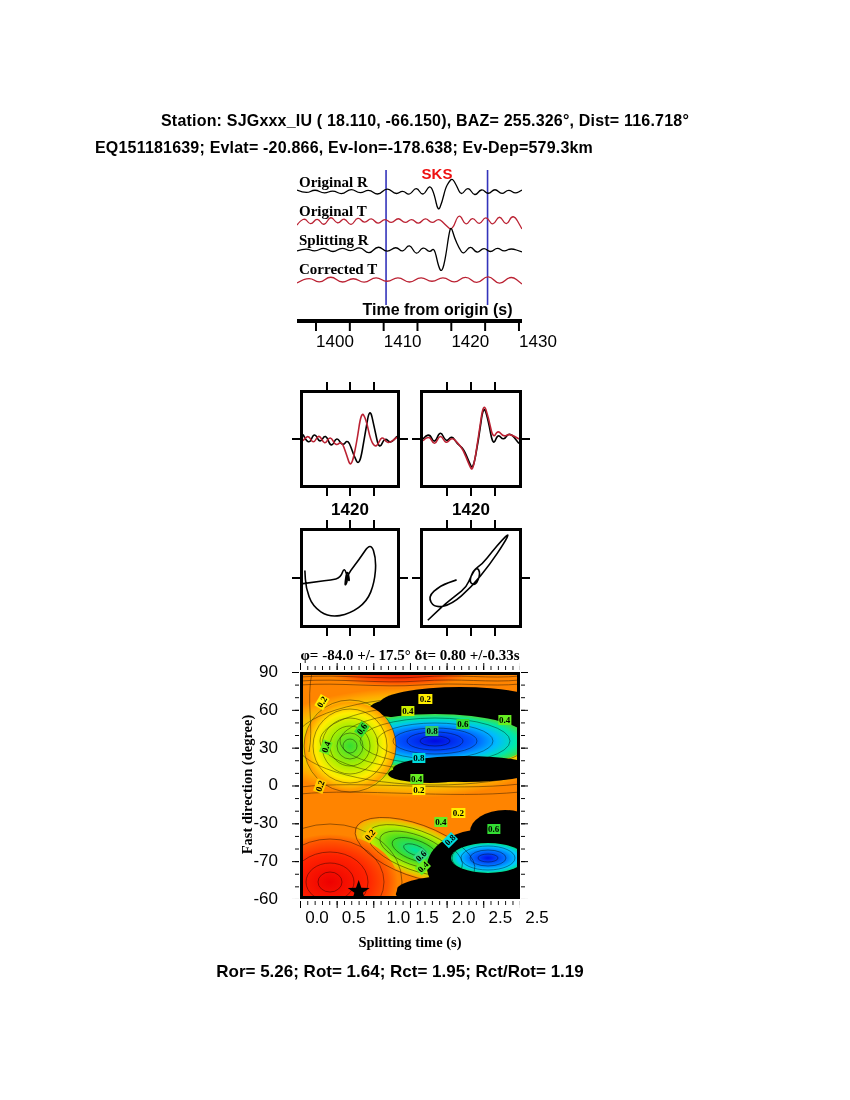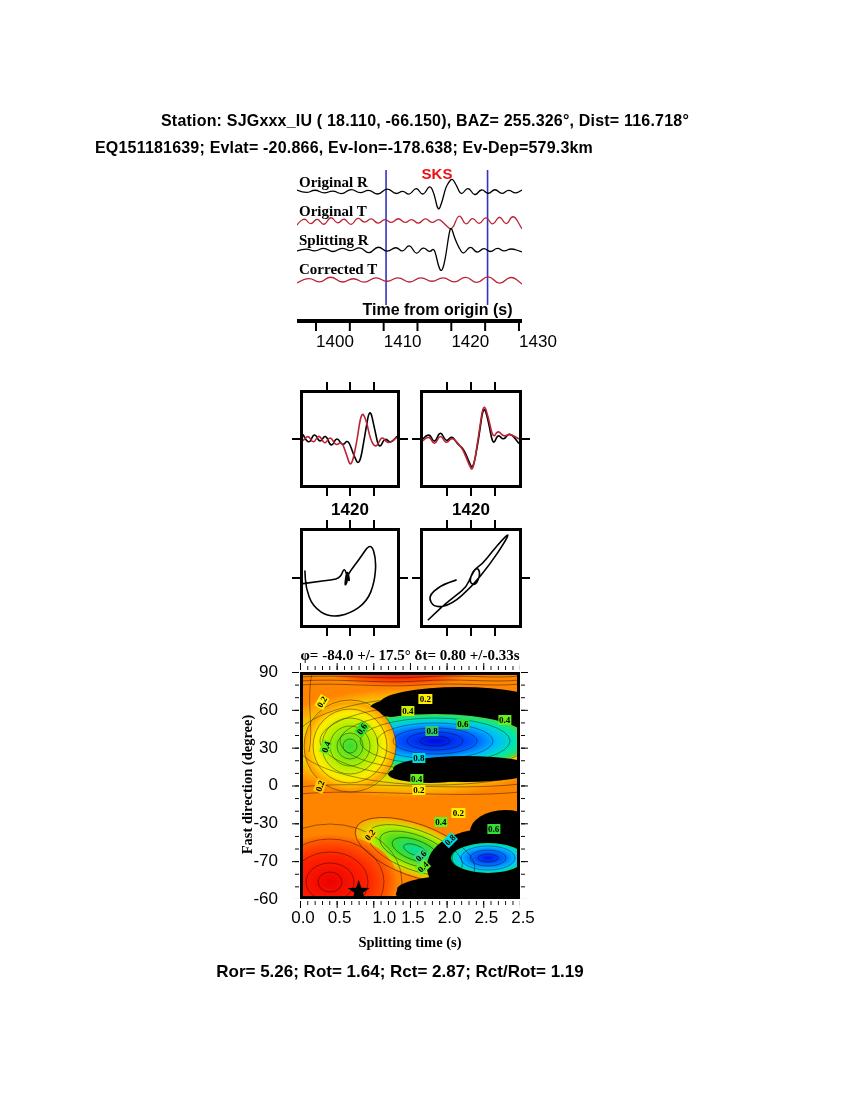--- a/index.html
+++ b/index.html
@@ -267,26 +267,26 @@
   <div class="abs cyr"></div>
   <div class="abs" id="ctr-yticks" style="left:246px;top:672px;width:40px;height:227px;">
       <span class="ticknum" style="position: absolute; right: 8px; top: -10px;">90</span>
       <span class="ticknum" style="position: absolute; right: 8px; top: 27.833px;">60</span>
       <span class="ticknum" style="position: absolute; right: 8px; top: 65.666px;">30</span>
       <span class="ticknum" style="position: absolute; right: 8px; top: 103.499px;">0</span>
       <span class="ticknum" style="position: absolute; right: 8px; top: 141.332px;">-30</span>
       <span class="ticknum" style="position: absolute; right: 8px; top: 179.165px;">-70</span>
       <span class="ticknum" style="position: absolute; right: 8px; top: 216.998px;">-60</span>
     </div>
-  <div class="abs" id="ctr-xticks" style="left:303px;top:908px;width:220px;height:20px;">
+  <div class="abs" id="ctr-xticks" style="left:317px;top:908px;width:220px;height:20px;">
       <span class="tickspan ticknum" style="left: 0px;">0.0</span>
       <span class="tickspan ticknum" style="left: 36.667px;">0.5</span>
       <span class="tickspan ticknum" style="left: 73.334px; margin-left: 8px;">1.0</span>
       <span class="tickspan ticknum" style="left: 110.001px;">1.5</span>
       <span class="tickspan ticknum" style="left: 146.668px;">2.0</span>
       <span class="tickspan ticknum" style="left: 183.335px;">2.5</span>
       <span class="tickspan ticknum" style="left: 220.002px;">2.5</span>
     </div>
   <div class="abs ctr serifb" style="left:300px;top:934px;width:220px;font-size:14.5px;">Splitting time (s)</div>
 
-  <div class="abs ctr" style="left:100px;top:962px;width:600px;font-size:17px;">Ror= 5.26; Rot= 1.64; Rct= 2.87; Rct/Rot= 1.19</div>
+  <div class="abs ctr" style="left:100px;top:962px;width:600px;font-size:17px;">Ror= 5.26; Rot= 1.64; Rct= 1.95; Rct/Rot= 1.19</div>
 
 </div>
 
 </body></html>

